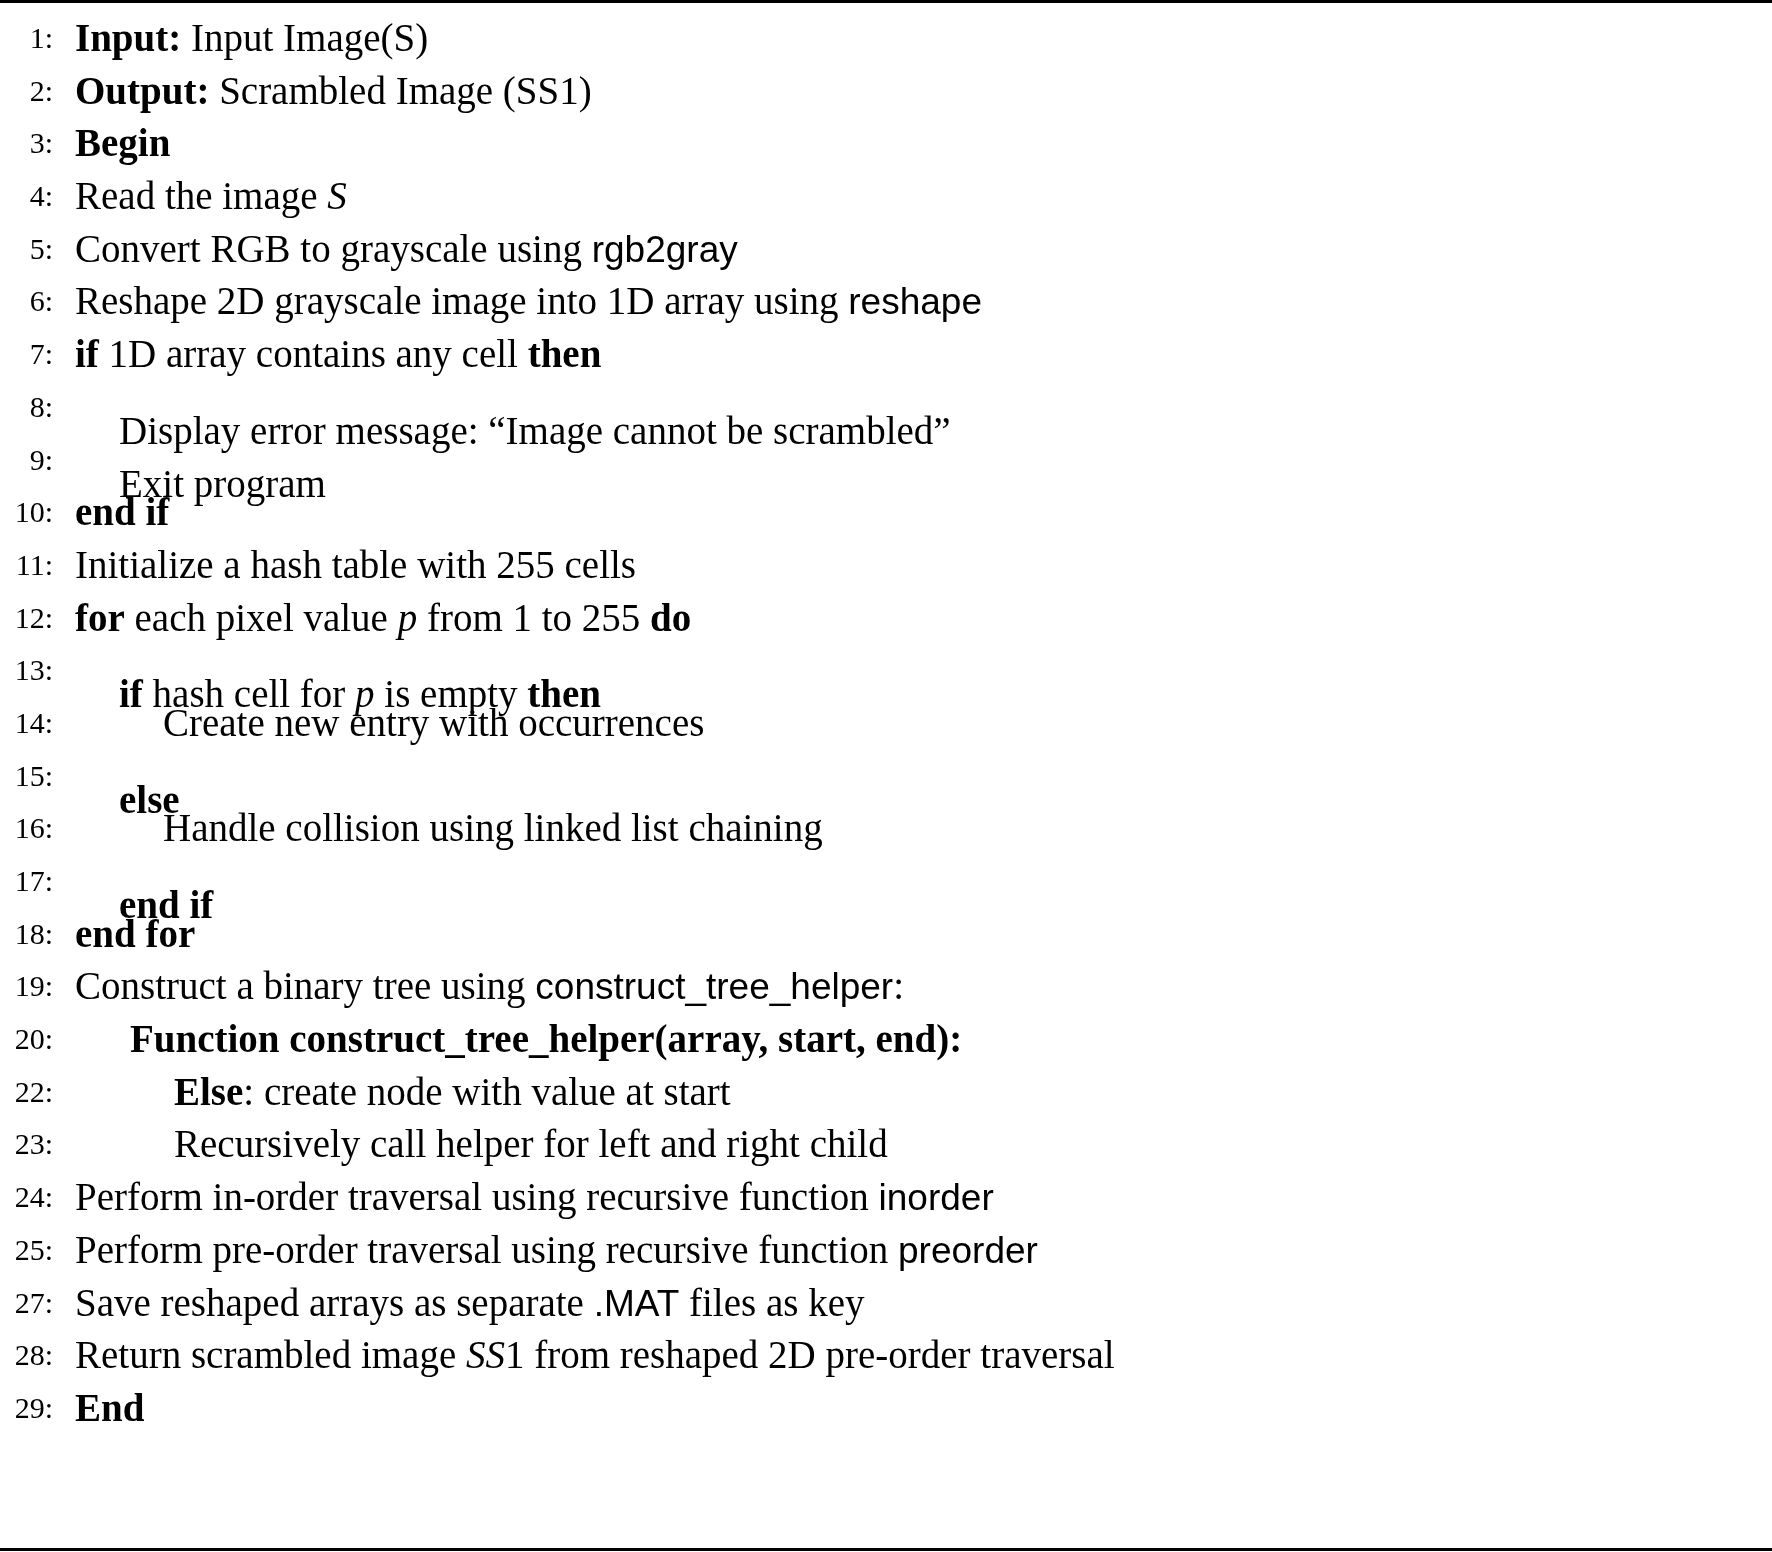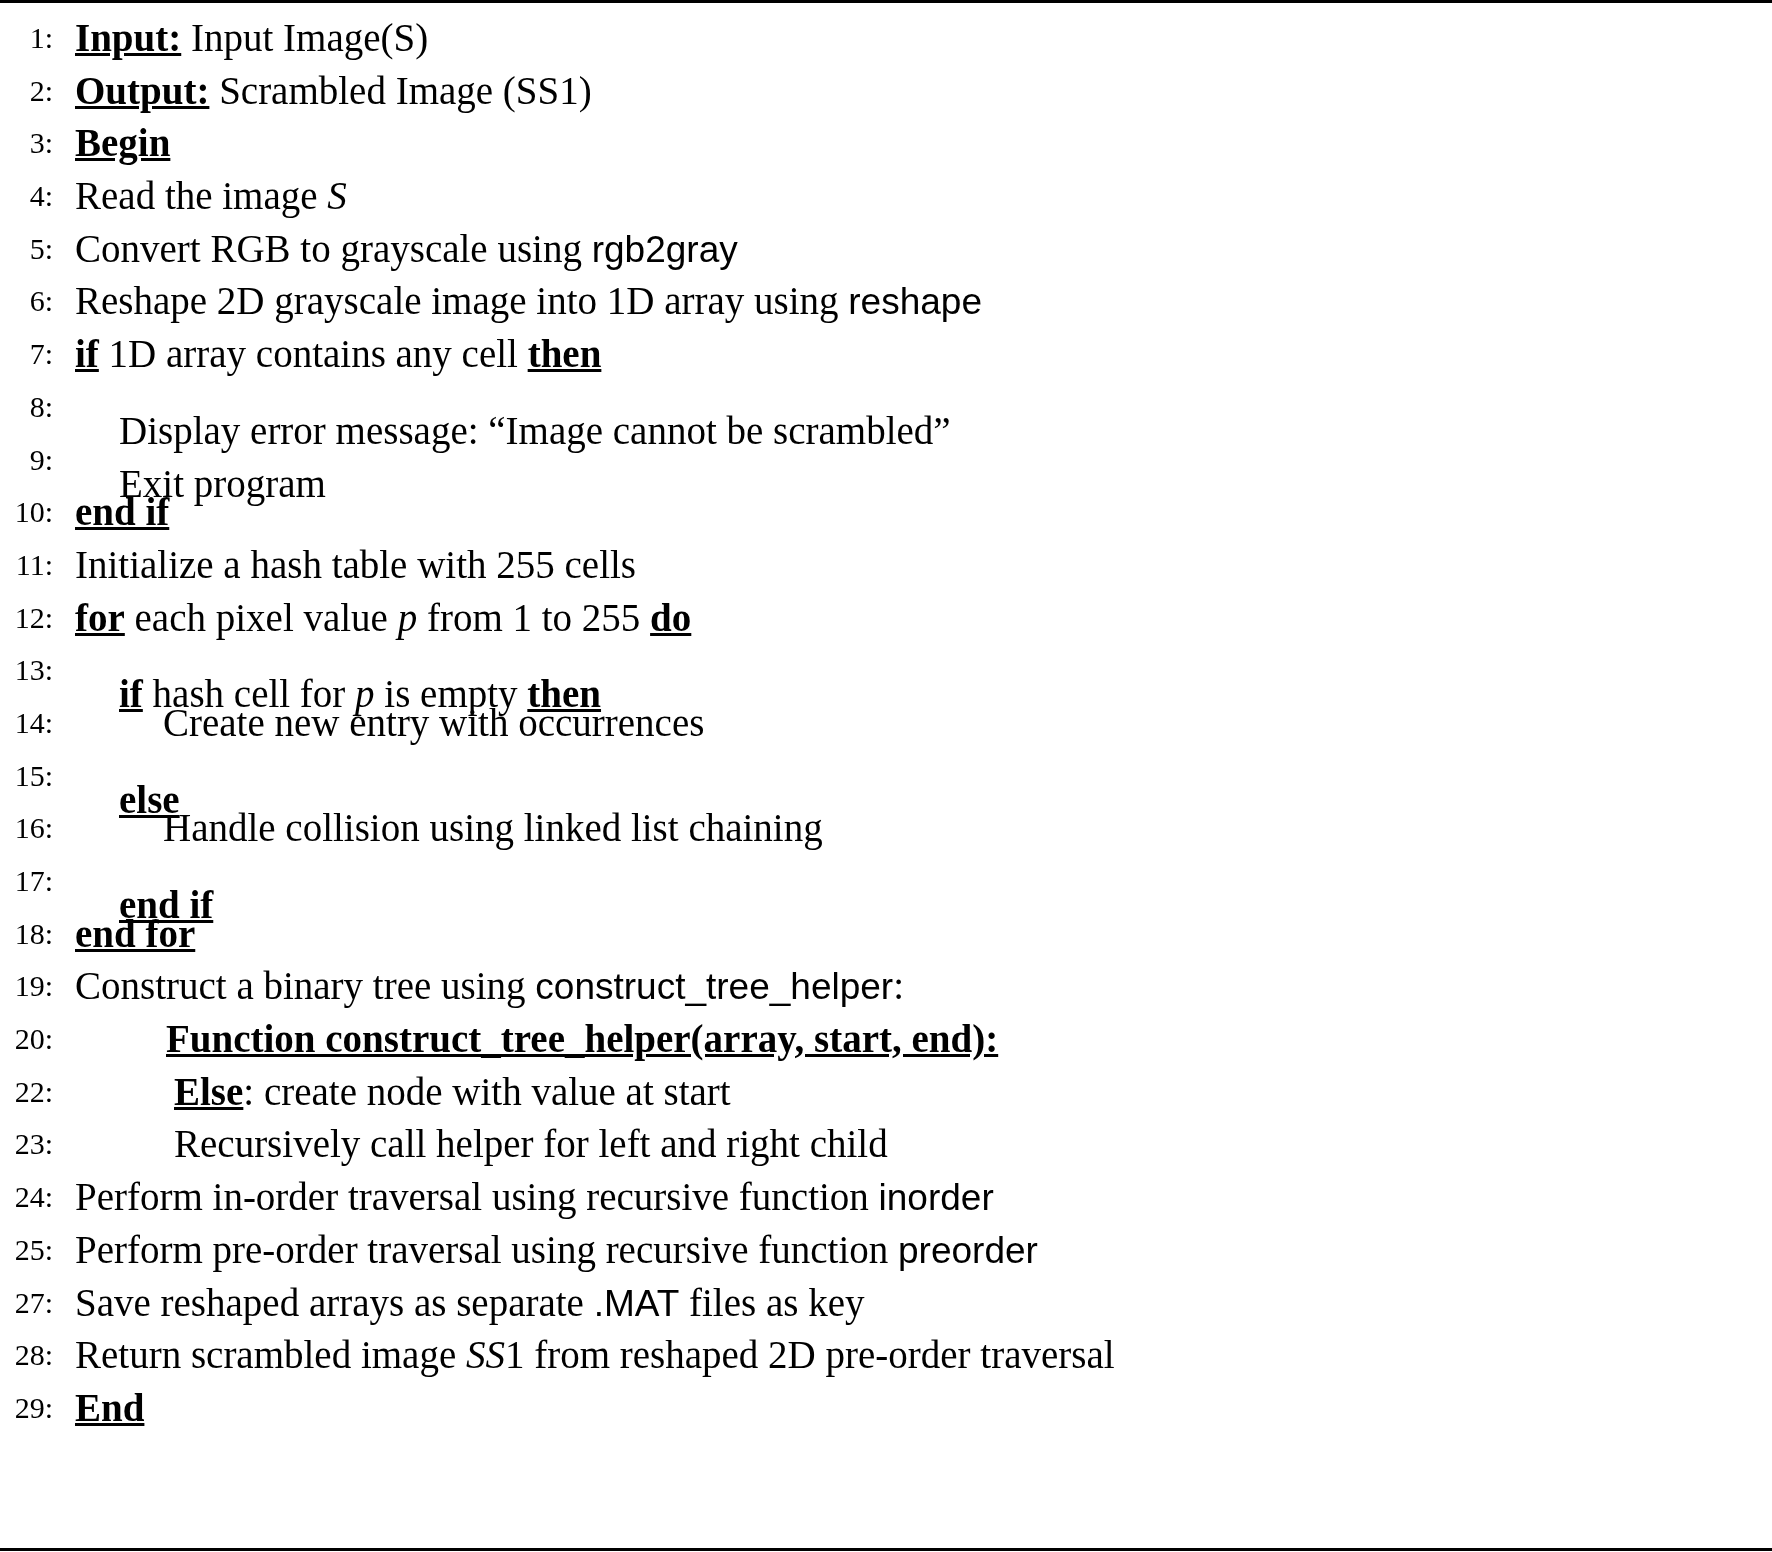--- a/index.html
+++ b/index.html
@@ -48,23 +48,23 @@
     width: 60px;
     text-align: right;
     font-size: 30px;
   }
   .body {
     position: absolute;
     left: 75px;
   }
   .body.i1 { left: 119px; margin-top: 24px; }
   .body.i2 { left: 163px; font-family: Liberation Serif, serif; }
-  .body.i1x { left: 130px; margin-left: 36px; }
+  .body.i1x { left: 130px; }
   .body.i2x { left: 174px; }
-  .kw { font-weight: bold; text-decoration: underline; }
+  .kw { font-weight: bold; }
   .it { font-style: italic; }
   .tt {
     font-family: Liberation Sans, sans-serif;
     font-size: 37px;
   }
 </style>
 </head>
 <body>
 
 <div class="rule-top"></div>

